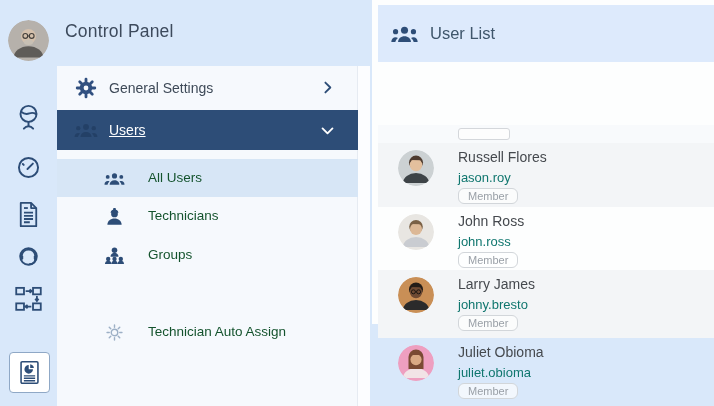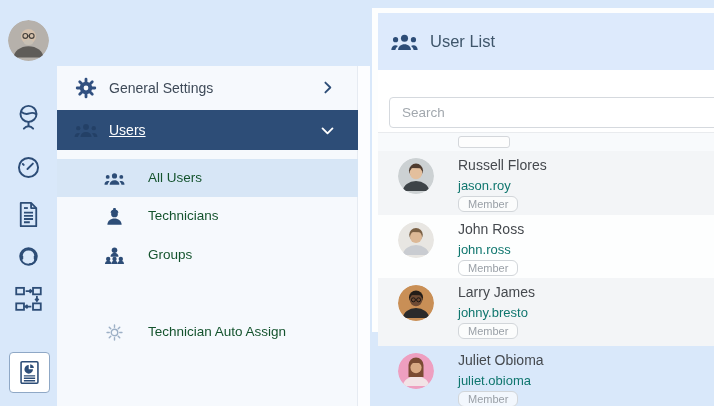--- a/index.html
+++ b/index.html
@@ -35,21 +35,21 @@
   .row-users .chev{top:12px;}
   .row-gs{top:0;}
   .sub-item{position:absolute;left:0;width:301px;height:38px;cursor:pointer;}
   .sub-item.selected{background:#d7e6f6;}
   .sub-item .si{position:absolute;left:47px;top:9px;width:21px;height:21px;}
   .sub-item .si svg{width:100%;height:100%;display:block;}
   .sub-item .sl{position:absolute;left:91px;top:0;line-height:38px;font-size:13.5px;color:#14532d;}
   .s0{top:93px}.s1{top:131px}.s2{top:170px}.s3{top:208px}.s4{top:247px}.s5{top:285px}
 
   
-  .right-card{position:absolute;left:372px;top:8px;width:342px;height:324px;background:#fdfefe;}
+  .right-card{position:absolute;left:372px;top:0;width:342px;height:324px;background:#fdfefe;}
   .panel-header{position:absolute;left:6px;top:5px;right:-2px;height:57px;background:#ddeafc;
     display:flex;align-items:center;}
   .panel-header .ph-icon{width:27px;height:20px;margin-left:13px;}
   .panel-header .ph-icon svg{width:100%;height:100%;display:block;}
   .panel-title{margin-left:12px;font-size:16.5px;color:#3f566b;}
   .search-section{position:absolute;left:6px;top:62px;right:0;height:62px;background:#fff;border-bottom:1px solid #e9ebee;}
   .search-input{position:absolute;left:11px;top:27px;right:-8px;height:31px;border:1px solid #d5d9de;
     border-radius:4px;background:#fff;padding:0 12px;font-size:13.5px;color:#4b5056;outline:none;
     font-family:"Liberation Sans",sans-serif;box-sizing:border-box;}
   .search-input::placeholder{color:#a2a8ae;}
@@ -133,20 +133,21 @@
       <svg viewBox="0 0 24 24">
         <rect x="4.5" y="2.5" width="15" height="19" rx="1" stroke="#2d4d77" stroke-width="1.4" fill="none"></rect>
         <path d="M11.3 9.2V5.4a3.8 3.8 0 1 0 3.8 3.8z" fill="#2d4d77"></path>
         <path d="M12.6 4.7a3.8 3.8 0 0 1 3.3 3.3h-3.3z" fill="#2d4d77"></path>
         <path d="M7 15h10M7 17.2h10M7 19.4h10" stroke="#2d4d77" stroke-width="1.3"></path>
       </svg>
     </div>
   </div>
 
   <div class="sidebar">
+    <div class="sidebar-title">Control Panel</div>
 
     <div class="menu">
       <div class="scroll-strip"></div>
 
       <div class="menu-row row-gs">
         <span class="mi">
           <svg viewBox="0 0 24 24">
             <g fill="#315080">
               <rect x="10.6" y="1.8" width="2.8" height="20.4" rx="1.3"></rect>
               <rect x="10.6" y="1.8" width="2.8" height="20.4" rx="1.3" transform="rotate(45 12 12)"></rect>
@@ -244,23 +245,20 @@
             <path d="M6.8 16.8c0-3.5 2.8-5.7 6.2-5.7s6.2 2.2 6.2 5.7z"></path>
           <circle cx="4.4" cy="6.8" r="2.5"></circle>
             <path d="M.3 16.8c0-2.8 1.9-4.6 4.1-4.6.9 0 1.7.2 2.3.7-1.5 1.1-2.3 2.5-2.5 3.9z"></path>
           <circle cx="21.6" cy="6.8" r="2.5"></circle>
             <path d="M25.7 16.8c0-2.8-1.9-4.6-4.1-4.6-.9 0-1.7.2-2.3.7 1.5 1.1 2.3 2.5 2.5 3.9z"></path>
         </svg>
       </span>
       <span class="panel-title">User List</span>
     </div>
 
-    <div class="search-section">
-      <input class="search-input" type="text" placeholder="Search" style="">
-    </div>
 
     <div class="partial-strip">
       <div class="partial-badge"></div>
     </div>
 
     <div class="rows">
 
       <div class="user-row h64 alt">
         <span class="row-avatar">
           <svg viewBox="0 0 36 36">

